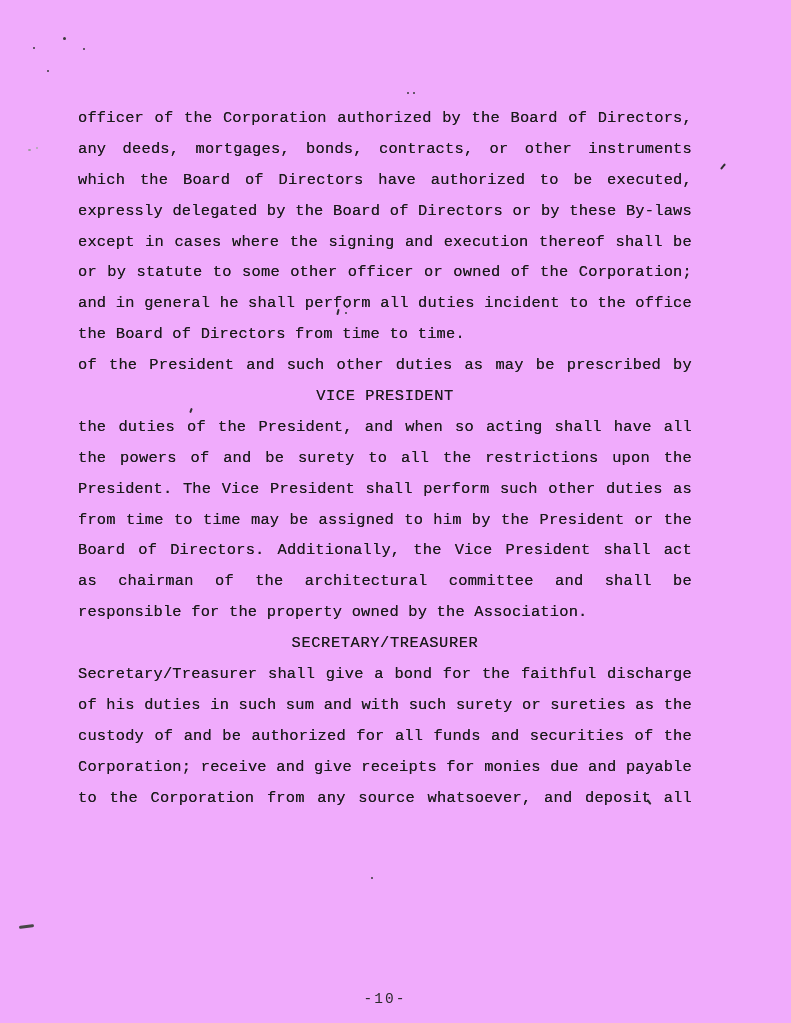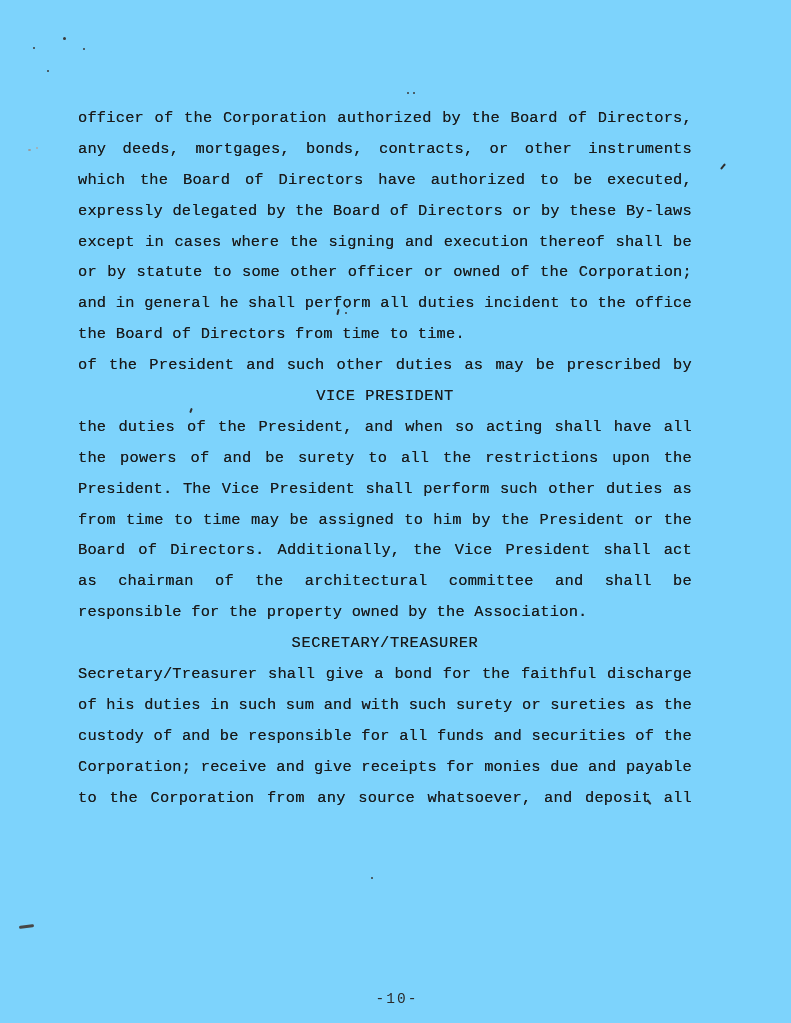--- a/index.html
+++ b/index.html
@@ -5,21 +5,21 @@
   html, body {
     margin: 0;
     padding: 0;
     background: #e8e8e8;
   }
   .page {
     position: relative;
     width: 791px;
     height: 1023px;
     margin: 0 auto;
-    background: #7dd3fc;
+    background: #f0abfc;
     overflow: hidden;
     font-family: "Liberation Mono", "DejaVu Sans Mono", monospace;
     color: #1a1a1a;
   }
   .doc-body {
     position: absolute;
     left: 78px;
     top: 103px;
     width: 614px;
   }
@@ -39,21 +39,21 @@
   .line.ind {
     text-indent: 50px;
   }
   .line.heading {
     text-align: center;
     text-align-last: center;
     letter-spacing: 0.6px;
   }
   .page-number {
     position: absolute;
-    left: 90px;
+    left: 78px;
     top: 991px;
     width: 614px;
     text-align: center;
     font-size: 14.5px;
     letter-spacing: 2px;
     color: #2a2a2a;
   }
   
   .speck {
     position: absolute;
@@ -85,21 +85,21 @@
       <div class="line just">the duties of the President, and when so acting shall have all</div>
       <div class="line just">the powers of and be surety to all the restrictions upon the</div>
       <div class="line just">President.  The Vice President shall perform such other duties as</div>
       <div class="line just">from time to time may be assigned to him by the President or the</div>
       <div class="line just">Board of Directors.  Additionally, the Vice President shall act</div>
       <div class="line just">as chairman of the architectural committee and shall be</div>
       <div class="line">responsible for the property owned by the Association.</div>
       <div class="line heading">SECRETARY/TREASURER</div>
       <div class="line just">Secretary/Treasurer shall give a bond for the faithful discharge</div>
       <div class="line just">of his duties in such sum and with such surety or sureties as the</div>
-      <div class="line just">custody of and be responsible for all funds and securities of the</div>
+      <div class="line just">custody of and be authorized for all funds and securities of the</div>
       <div class="line just">Corporation; receive and give receipts for monies due and payable</div>
       <div class="line just">to the Corporation from any source whatsoever, and deposit all</div>
     </div>
 
   <div class="page-number">-10-</div>
 
   <div class="speck" style="left:63px; top:37px; width:3px; height:3px;"></div>
   <div class="speck" style="left:33px; top:47px; width:2px; height:2px;"></div>
   <div class="speck" style="left:83px; top:48px; width:2px; height:2px;"></div>
   <div class="speck" style="left:47px; top:70px; width:2px; height:2px;"></div>

